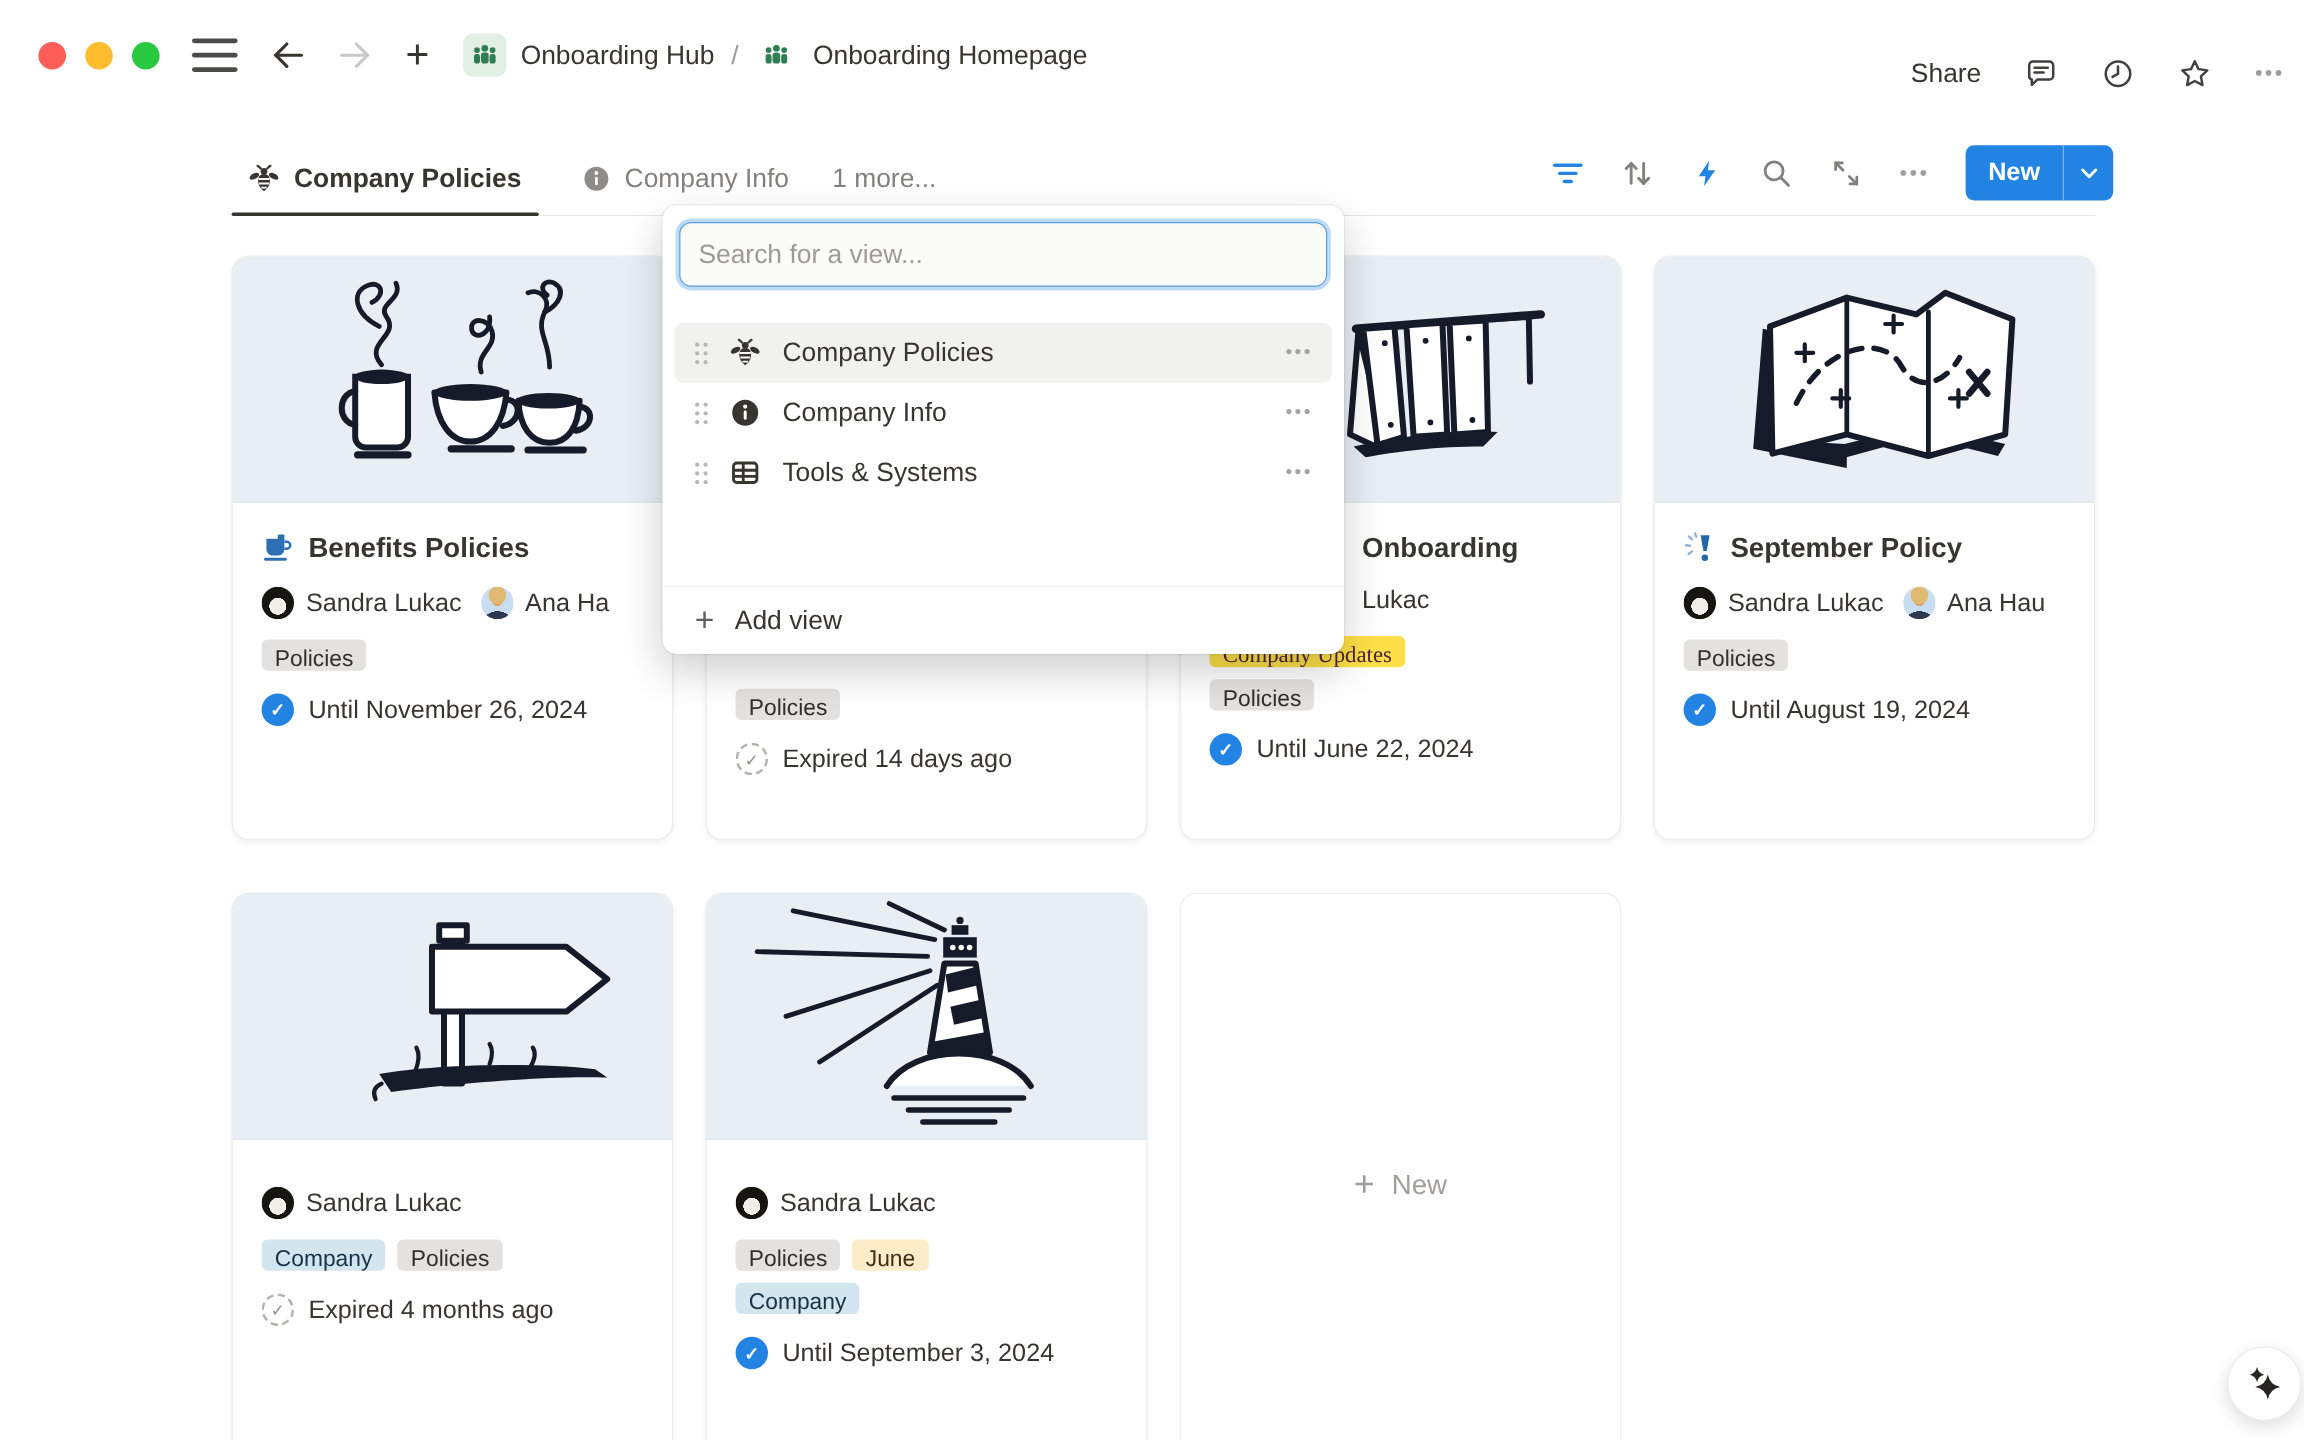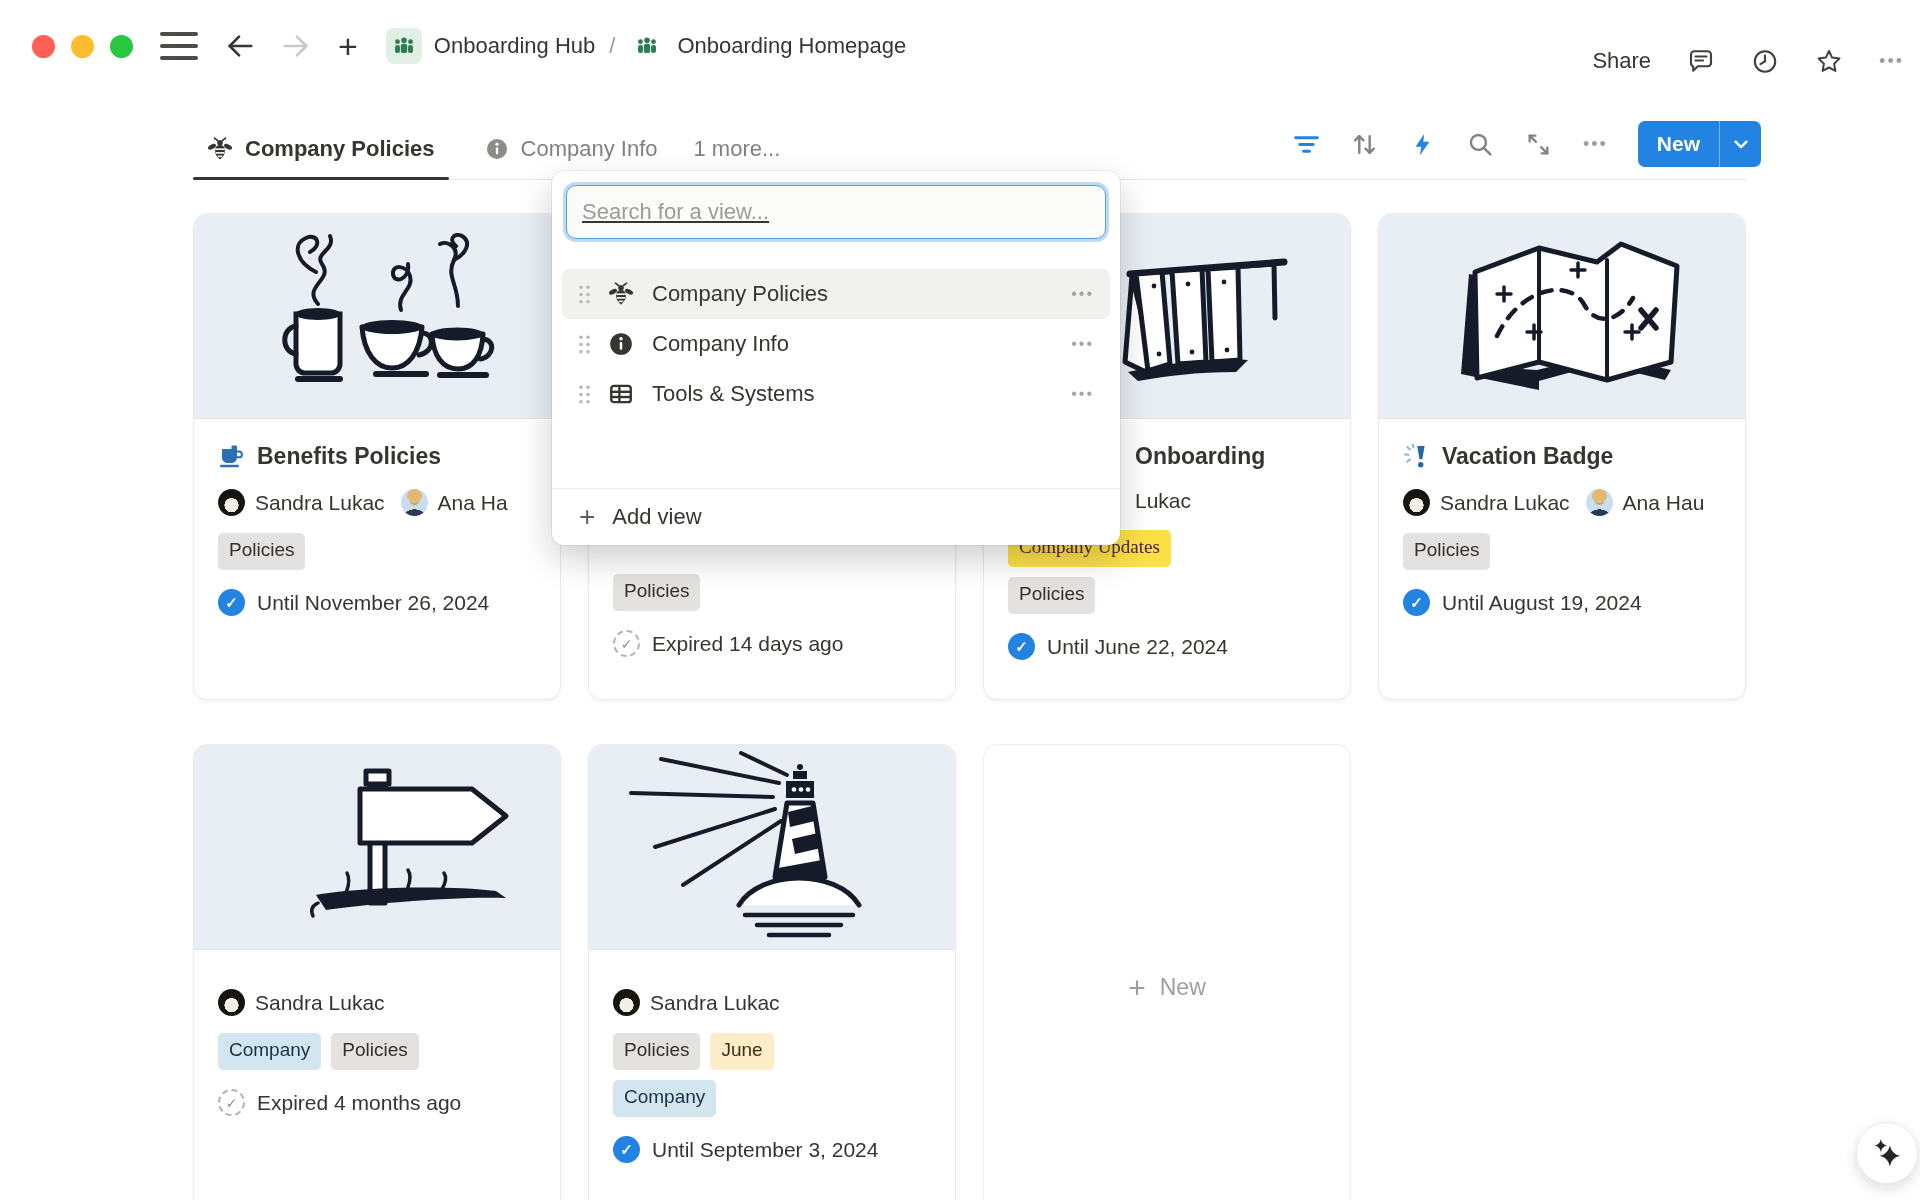--- a/index.html
+++ b/index.html
@@ -59,21 +59,21 @@
   .person { display:flex; align-items:center; gap:10px; font-size:21px; color:#37352f; }
   .person + .person { margin-left:6px; }
   .avatar { flex:0 0 auto; width:27px; height:27px; border-radius:50%; }
   .av-sandra { background:radial-gradient(circle at 50% 60%, #f2efe9 0 33%, #17150f 34%); }
   .av-ana { background:
       radial-gradient(circle at 50% 26%, #e0ba72 0 30%, rgba(0,0,0,0) 31%),
       radial-gradient(circle at 50% 42%, #d9a06b 0 22%, rgba(0,0,0,0) 23%),
       radial-gradient(ellipse 70% 52% at 50% 108%, #2b3a52 0 62%, rgba(0,0,0,0) 63%),
       #c8ddef; }
   .tags { display:flex; flex-wrap:wrap; gap:10px; margin-top:17px; }
-  .tag { font-size:19px; line-height:1; padding:7px 11px 11px; border-radius:5px; white-space:nowrap; }
+  .tag { font-size:19px; line-height:1; padding:7px 11px 0; border-radius:5px; white-space:nowrap; }
   .tag.gray   { background:#e3e2e0; color:#32302c; }
   .tag.blue   { background:#d3e5ef; color:#183347; }
   .tag.pink   { background:#fde047; color:#4c2337;font-family:Liberation Serif, serif; }
   .tag.yellow { background:#fdecc8; color:#402c1b; }
   .status-row { display:flex; align-items:center; gap:12px; margin-top:19px; font-size:21px; color:#37352f; white-space:nowrap; }
   .badge-ok { flex:0 0 auto; width:27px; height:27px; border-radius:50%; background:#2383e2; color:#fff;
               display:flex; align-items:center; justify-content:center; font-size:15px; font-weight:700; }
   .badge-exp { flex:0 0 auto; width:27px; height:27px; border-radius:50%; border:2px dashed #b3b2af; color:#8f8e8b;
                display:flex; align-items:center; justify-content:center; font-size:14px; }
   .w-narrow { display:inline-block; max-width:178px; }
@@ -86,21 +86,21 @@
 
   
   .dropdown {
     position:absolute; left:552px; top:171px; width:568px; height:374px; z-index:50;
     background:#fff; border-radius:12px; display:flex; flex-direction:column;
     box-shadow:0 0 0 1px rgba(15,15,15,0.06), 0 14px 34px rgba(15,15,15,0.20);
   }
   .vsearch {
     margin:14px 14px 0; height:54px; border-radius:10px; background:#fbfbfa;
     border:1px solid #5a9fdd; box-shadow:0 0 0 3px rgba(35,131,226,0.30);
-    display:flex; align-items:center; padding:0 15px;text-decoration:underline;
+    display:flex; align-items:center; padding:0 15px;
   }
   .vsearch input { width:100%; border:none; outline:none; background:transparent; font-size:22px; color:#37352f;
                    font-family:"Liberation Sans", sans-serif; }
   .vsearch input::placeholder { color:#9c9b98; }
   .vrows { margin-top:30px; }
   .vrow { display:flex; align-items:center; height:50px; margin:0 10px; padding:0 16px; border-radius:8px; }
   .vrow.selected { background:#f1f1ef; }
   .vrow .drag { margin-right:17px; cursor:grab; }
   .vrow .vic { margin-right:18px; }
   .vrow .vlabel { flex:1; font-size:22px; color:#37352f; }
@@ -400,21 +400,21 @@
                 <g stroke="#8fb3d8" stroke-width="2" stroke-linecap="round">
                   <path d="M7 6.5 L4.4 4"></path>
                   <path d="M5.4 11.8 L2 11.4"></path>
                   <path d="M7 16.5 L4.2 18.6"></path>
                   <path d="M10.6 4.4 L9.6 1.6"></path>
                 </g>
                 <path d="M14.2 3 h7.4 l-2.3 13.2 h-2.8 Z" fill="#2566a8"></path>
                 <circle cx="17.7" cy="21.8" r="2.7" fill="#2566a8"></circle>
               </svg>
           </span>
-          <span>Vacation Badge</span>
+          <span>September Policy</span>
         </div>
         <div class="person-row">
           <span class="person">
             <span class="avatar av-sandra"></span>
             <span>Sandra Lukac</span>
           </span>
           <span class="person">
             <span class="avatar av-ana"></span>
             <span>Ana Hau</span>
           </span>

